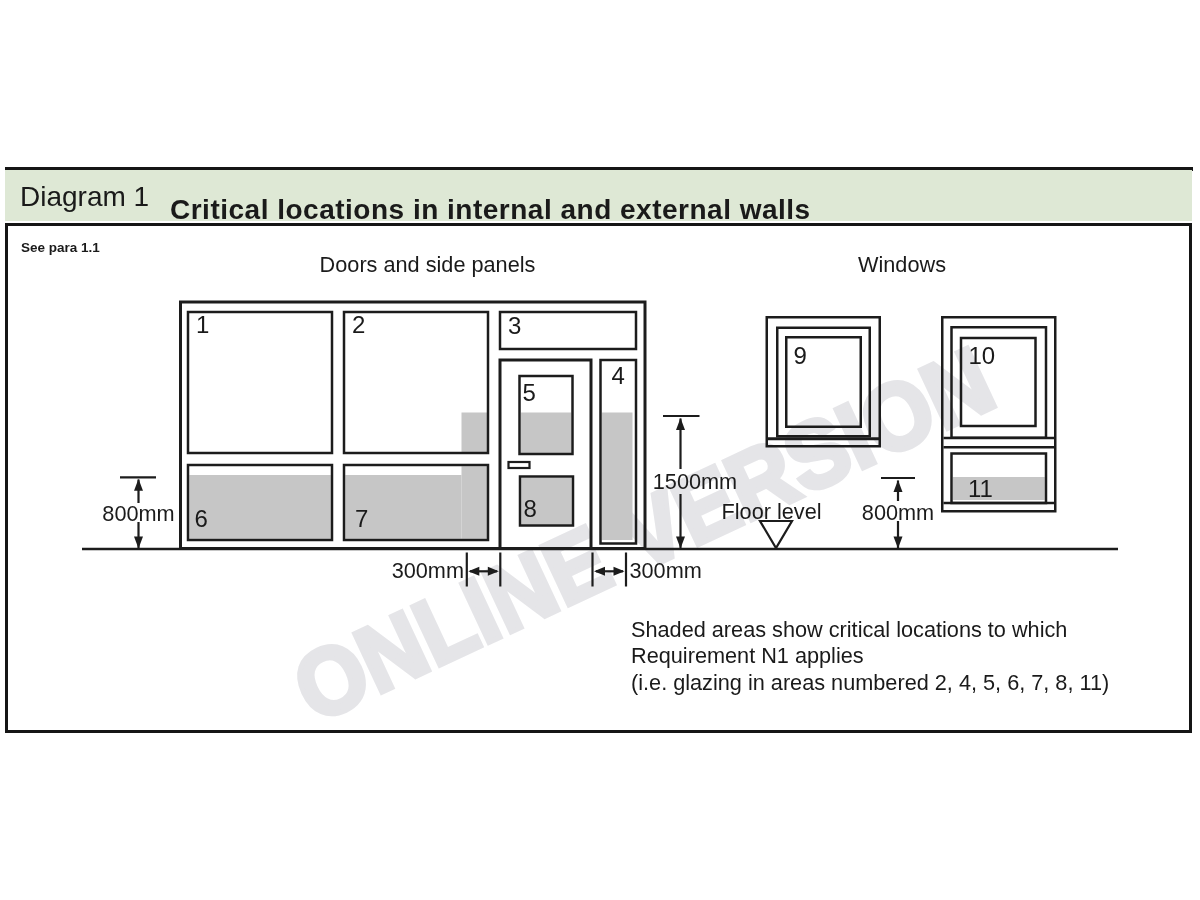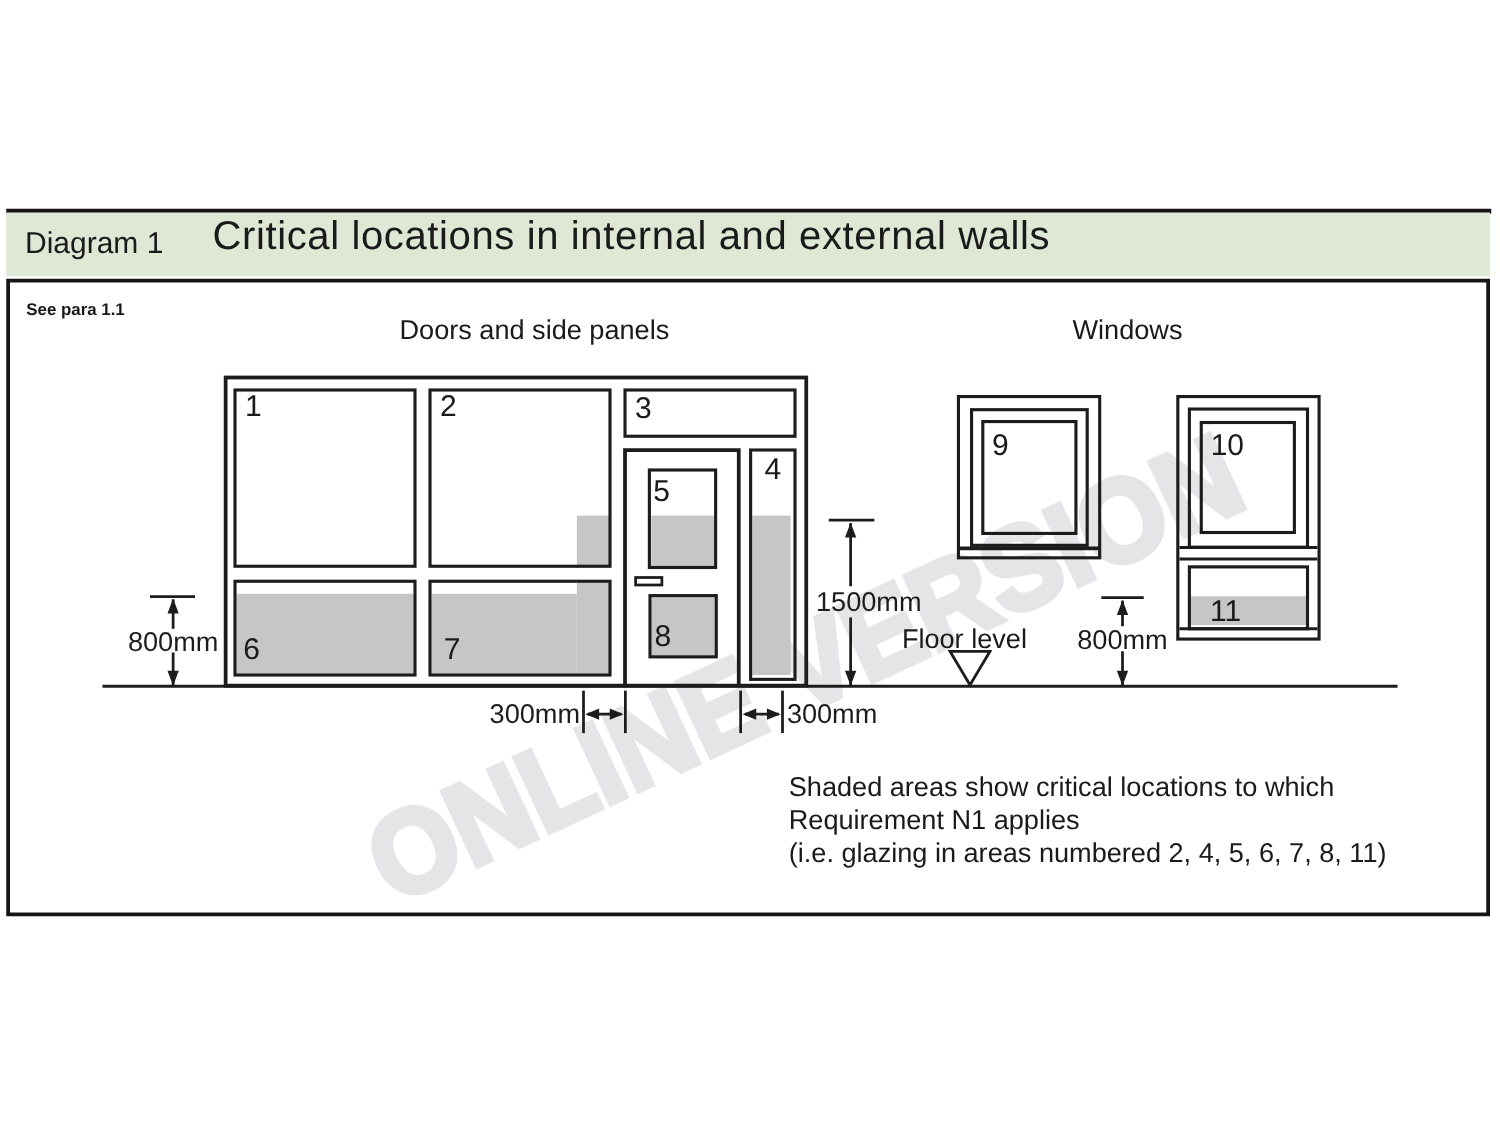--- a/index.html
+++ b/index.html
@@ -5,23 +5,23 @@
   html,body{margin:0;padding:0;width:1200px;height:900px;background:#ffffff;
     font-family:"Liberation Sans",sans-serif;overflow:hidden;}
 </style>
 </head>
 <body>
 
 <div style="position:absolute;left:5px;top:167px;width:1188px;height:3.5px;background:#151515"></div>
 
 <div style="position:absolute;left:5px;top:170.2px;width:1187px;height:50.8px;background:#dee8d5"></div>
 
-<div style="position:absolute;left:20px;top:180.5px;width:1100px;font-size:24px;color:#1a1a1a;white-space:nowrap">Diagram 1</div>
+<div style="position:absolute;left:20px;top:180.5px;width:1100px;font-size:28px;color:#1a1a1a;white-space:nowrap">Diagram 1</div>
 
-<div style="position:absolute;left:170px;top:170px;width:1000px;font-size:32px;font-weight:normal;color:#1a1a1a;white-space:nowrap;letter-spacing:0.5px">Critical locations in internal and external walls</div>
+<div style="position:absolute;left:170px;top:194px;width:1000px;font-size:28px;font-weight:bold;color:#1a1a1a;white-space:nowrap;letter-spacing:0.5px">Critical locations in internal and external walls</div>
 
 <div style="position:absolute;left:5px;top:223px;width:1180.5px;height:504px;border:3.5px solid #151515;background:#ffffff"></div>
 <svg width="1200" height="900" viewBox="0 0 1200 900" style="position:absolute;left:0;top:0" xmlns="http://www.w3.org/2000/svg">
 
   <text x="0" y="0" transform="translate(643.5,534.5) rotate(-25)" text-anchor="middle" dominant-baseline="central" font-size="94" font-weight="bold" fill="#e5e5e8" stroke="#e5e5e8" stroke-width="5" textLength="757" lengthAdjust="spacingAndGlyphs">ONLINE VERSION</text>
 
   <text x="21" y="252" font-size="13.5" font-weight="bold" fill="#1a1a1a">See para 1.1</text>
 
   <text x="427.5" y="271.5" font-size="21.7" fill="#1a1a1a" text-anchor="middle">Doors and side panels</text>
 

